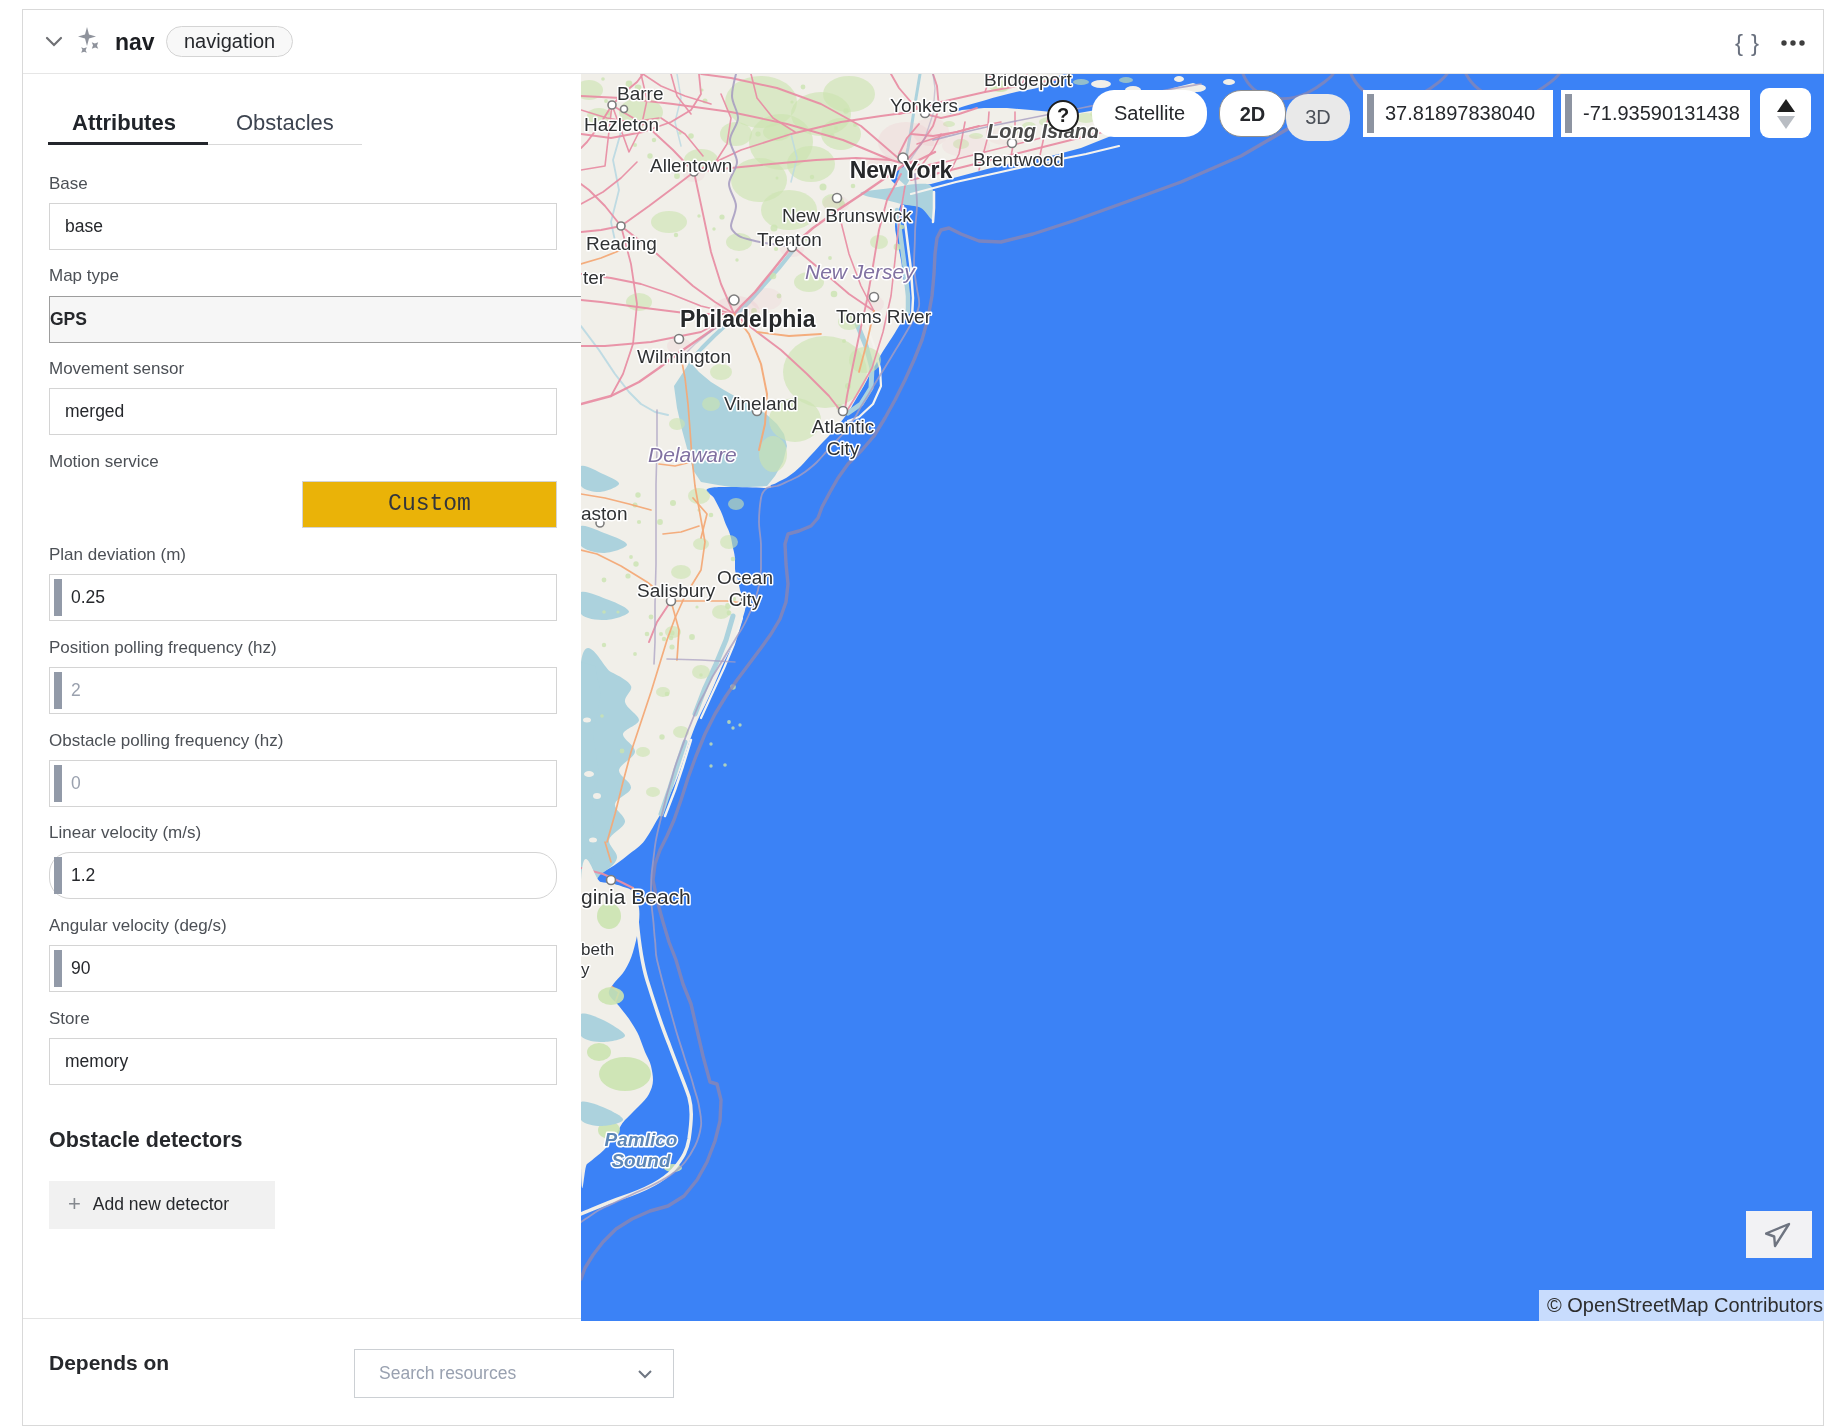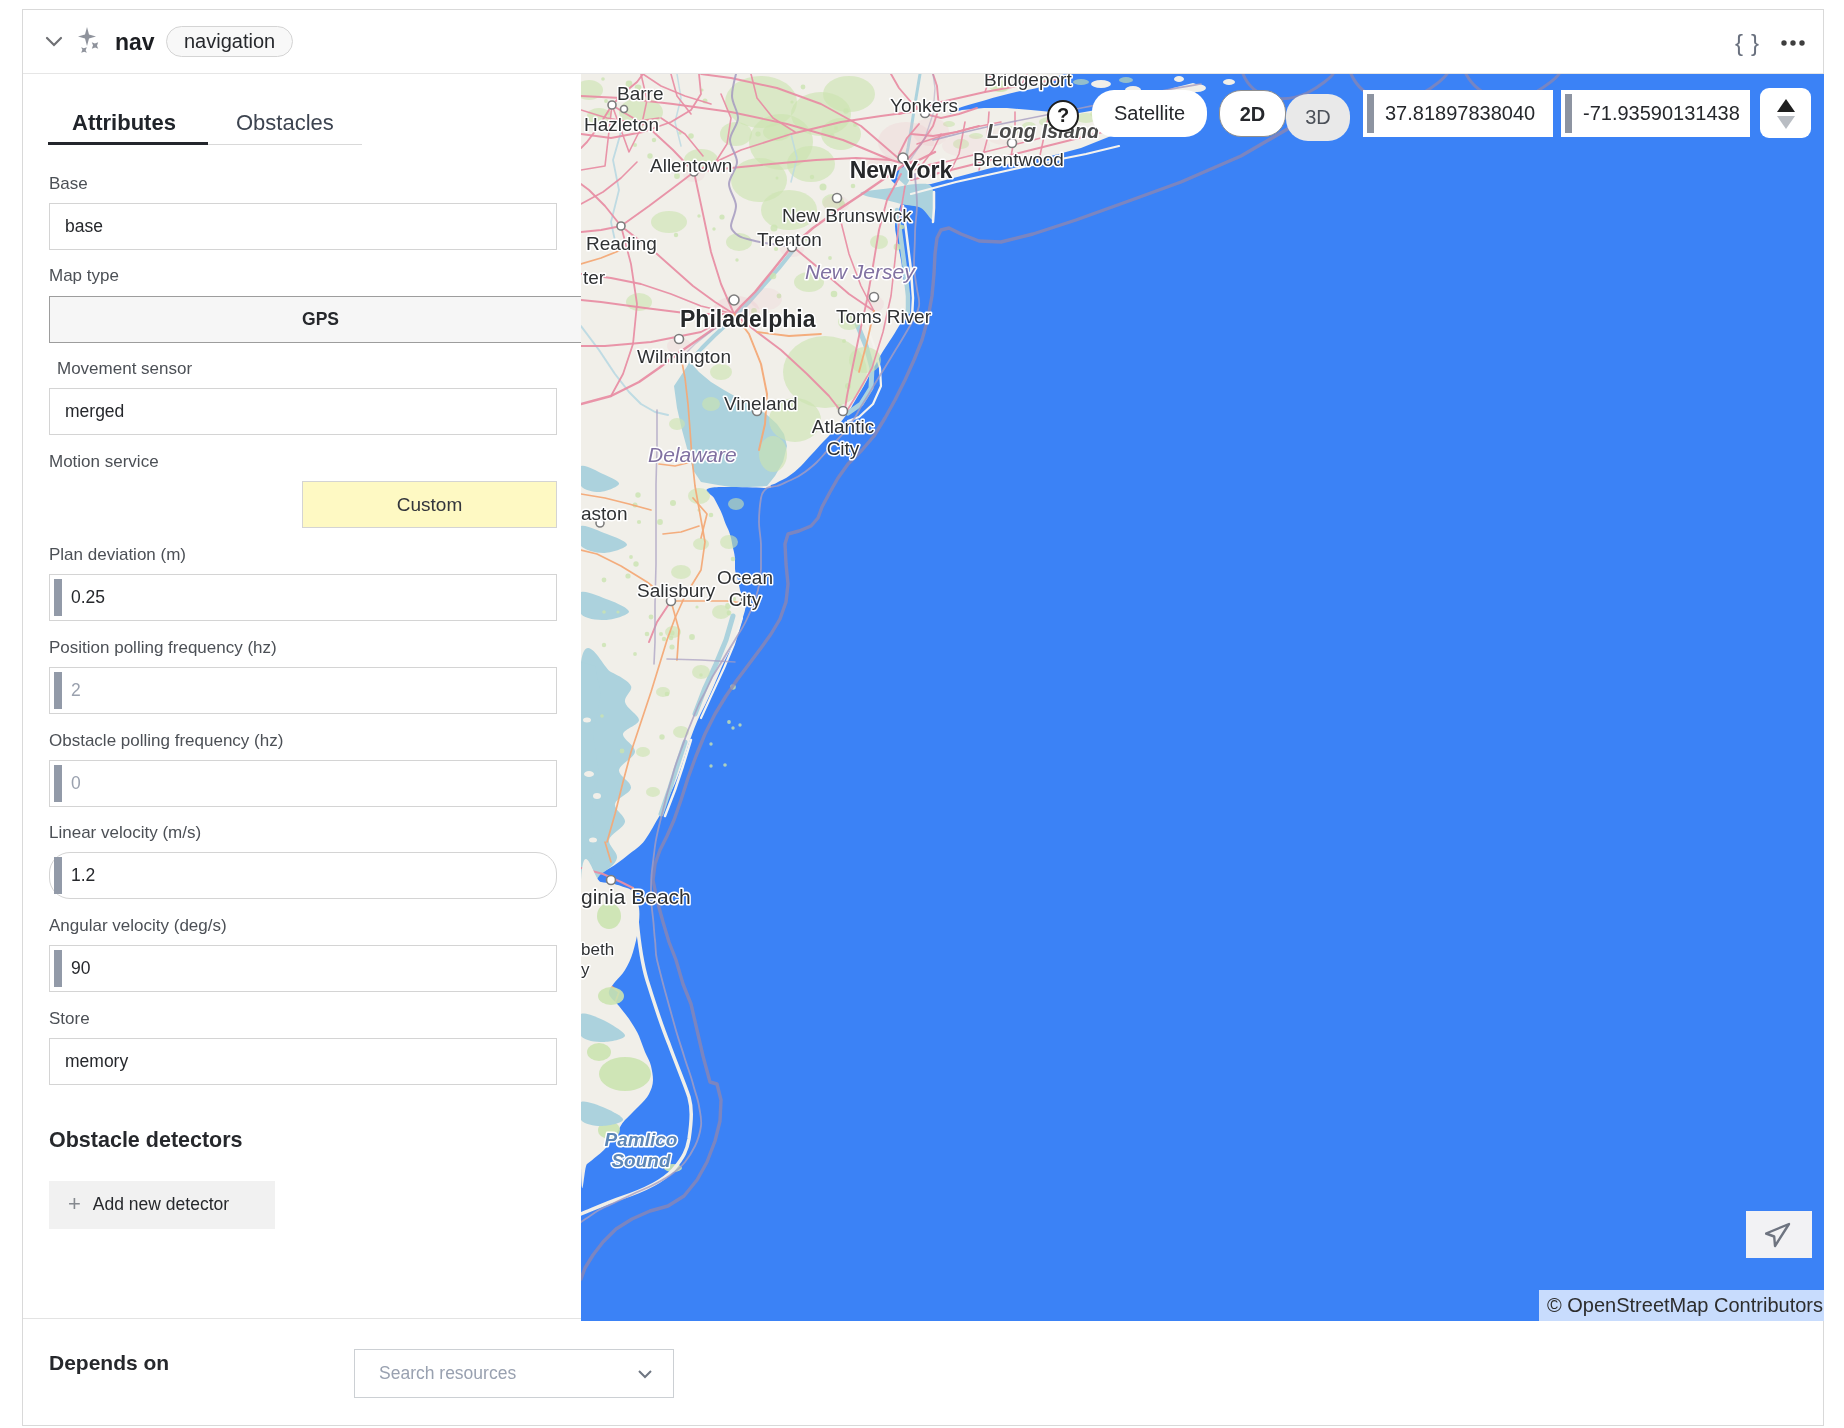--- a/index.html
+++ b/index.html
@@ -8,23 +8,23 @@
   .abs { position:absolute; }
   .card { left:22px; top:9px; width:1802px; height:1417px; border:1px solid #d9d9d9; background:#fff; }
   .hdrline { left:23px; top:73px; width:1800px; height:1px; background:#e6e6e6; }
   .navtitle { left:115px; top:29px; font-size:23px; font-weight:700; color:#1c1e22; }
   .pill { left:166px; top:26px; height:31px; line-height:29px; padding:0 17px; border:1px solid #d4d4d4; border-radius:16px; background:#f8f8f8; font-size:20px; color:#26282c; }
   .braces { left:1735px; top:29px; font-size:24px; color:#69707e; letter-spacing:3px; }
   .label { font-size:17px; color:#4c5056; }
   .inp { left:49px; width:508px; height:47px; border:1px solid #d4d4d4; background:#fff; font-size:17.5px; color:#26282c; line-height:45px; padding-left:15px; }
   .numbar { position:absolute; left:4px; top:4px; bottom:4px; width:8px; background:#929aa8; }
   .ph { color:#9aa1ae; }
-  .gpsbtn { left:49px; top:296px; width:543px; height:47px; border:1px solid #9d9d9d; background:#f6f6f6; font-size:17.5px; font-weight:700; color:#26282c; text-align:center; line-height:45px; }
+  .gpsbtn { left:49px; top:296px; width:543px; height:47px; border:1px solid #9d9d9d; background:#f6f6f6; font-size:17.5px; font-weight:700; color:#26282c; text-align:left; line-height:45px; }
   .seg1 { left:49px; top:481px; width:254px; height:47px; border:1px solid #74777d; background:#fafafa; font-size:17.5px; font-weight:700; color:#26282c; text-align:center; line-height:45px; z-index:2; }
-  .seg2 { left:302px; top:481px; width:255px; height:47px; border:1px solid #d4d4d4; background:#fef9c3; font-size:19px; color:#33363c; text-align:center; line-height:45px; }
+  .seg2 { left:302px; top:481px; width:255px; height:47px; border:1px solid #d4d4d4; background:#eab308; font-size:23px; color:#33363c; text-align:center; line-height:45px;font-family:Liberation Mono, monospace; }
   .h2 { font-size:21px; font-weight:700; color:#26282c; }
   .addbtn { left:49px; top:1181px; width:226px; height:48px; background:#f1f1f1; font-size:17.5px; color:#26282c; line-height:46px; }
   .divider { left:23px; top:1318px; width:558px; height:1px; background:#e3e3e3; }
   .selbox { left:354px; top:1349px; width:320px; height:49px; border:1px solid #ccd0d4; background:#fff; font-size:17.5px; color:#99a1b0; line-height:47px; padding-left:24px; }
   
   .mapbtn { background:#fff; height:47px; font-size:20px; color:#26282c; text-align:center; line-height:47px;border-radius:22px; }
   .coordbox { top:90px; height:47px; background:#fff; font-size:20px; color:#26282c; line-height:47px; }
   .coordbar { position:absolute; left:4px; top:4px; bottom:4px; width:7px; background:#8d94a1; }
   .attrib { left:1539px; top:1290px; width:285px; height:31px; background:rgba(255,255,255,0.72); font-size:20px; color:#2d2d2d; line-height:31px; padding-left:8px; }
 </style>
@@ -53,21 +53,21 @@
 
   <div class="abs" style="left:72px;top:110px;font-size:22px;font-weight:700;color:#20242a;">Attributes</div>
   <div class="abs" style="left:236px;top:110px;font-size:22px;color:#3d4450;">Obstacles</div>
   <div class="abs" style="left:48px;top:144px;width:314px;height:1px;background:#d9d9d9;"></div>
   <div class="abs" style="left:48px;top:142px;width:160px;height:3px;background:#23262c;"></div>
 
   <div class="abs label" style="left:49px;top:174px;">Base</div>
   <div class="abs inp" style="top:203px;">base</div>
   <div class="abs label" style="left:49px;top:266px;">Map type</div>
   <div class="abs gpsbtn">GPS</div>
-  <div class="abs label" style="left:49px;top:359px;margin-left:8px;">Movement sensor</div>
+  <div class="abs label" style="left:49px;top:359px;">Movement sensor</div>
   <div class="abs inp" style="top:388px;">merged</div>
   <div class="abs label" style="left:49px;top:452px;">Motion service</div>
   <div class="abs seg2">Custom</div>
   <div class="abs label" style="left:49px;top:545px;">Plan deviation (m)</div>
   <div class="abs inp" style="top:574px;padding-left:21px;">0.25<span class="numbar"></span></div>
   <div class="abs label" style="left:49px;top:638px;">Position polling frequency (hz)</div>
   <div class="abs inp ph" style="top:667px;padding-left:21px;">2<span class="numbar"></span></div>
   <div class="abs label" style="left:49px;top:731px;">Obstacle polling frequency (hz)</div>
   <div class="abs inp ph" style="top:760px;padding-left:21px;">0<span class="numbar"></span></div>
   <div class="abs label" style="left:49px;top:823px;">Linear velocity (m/s)</div>

